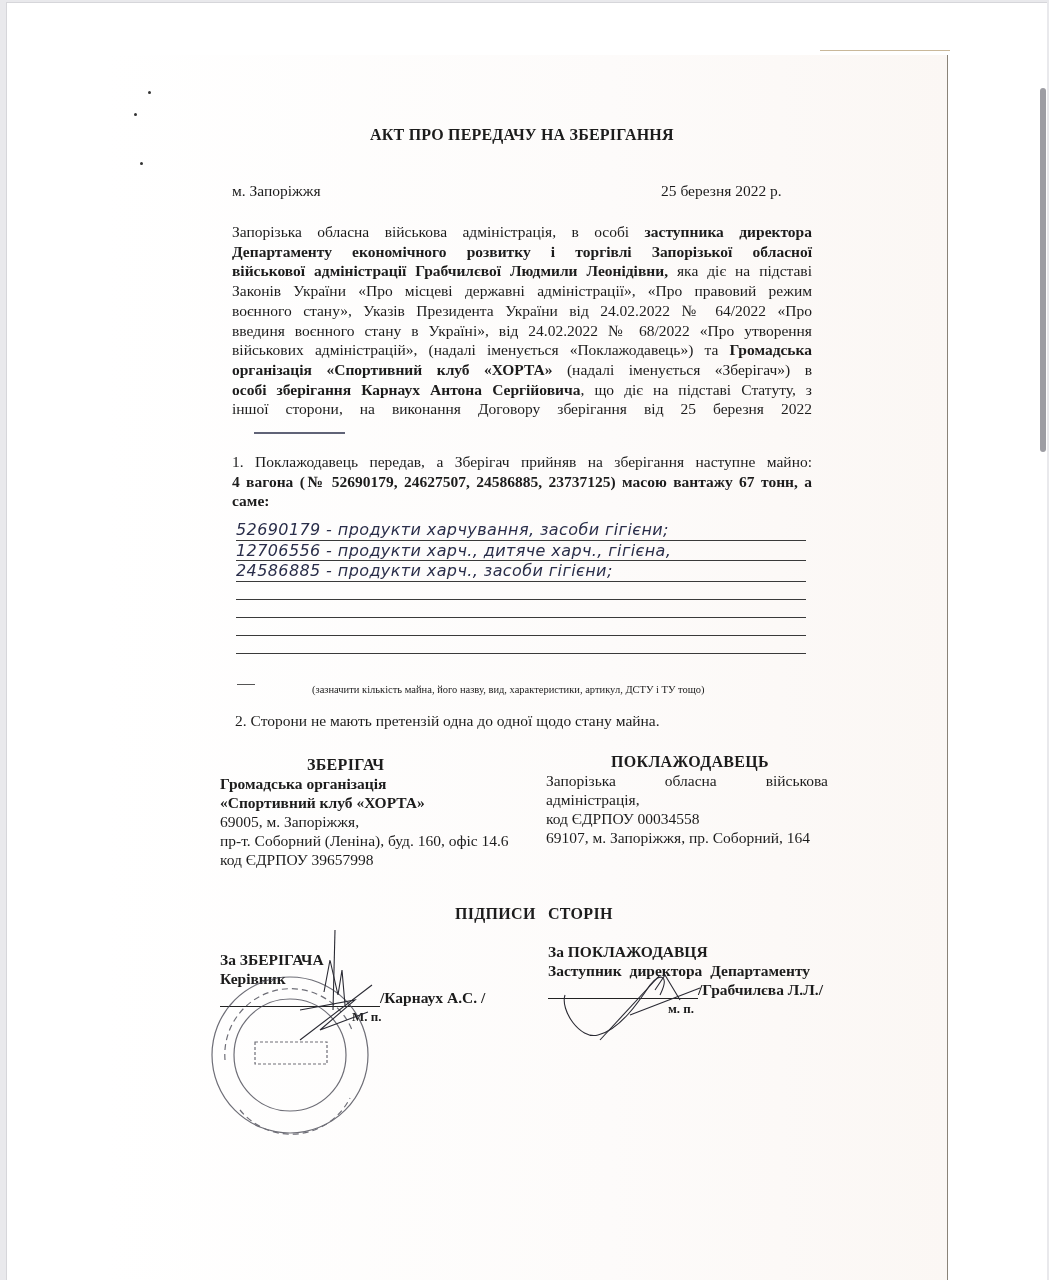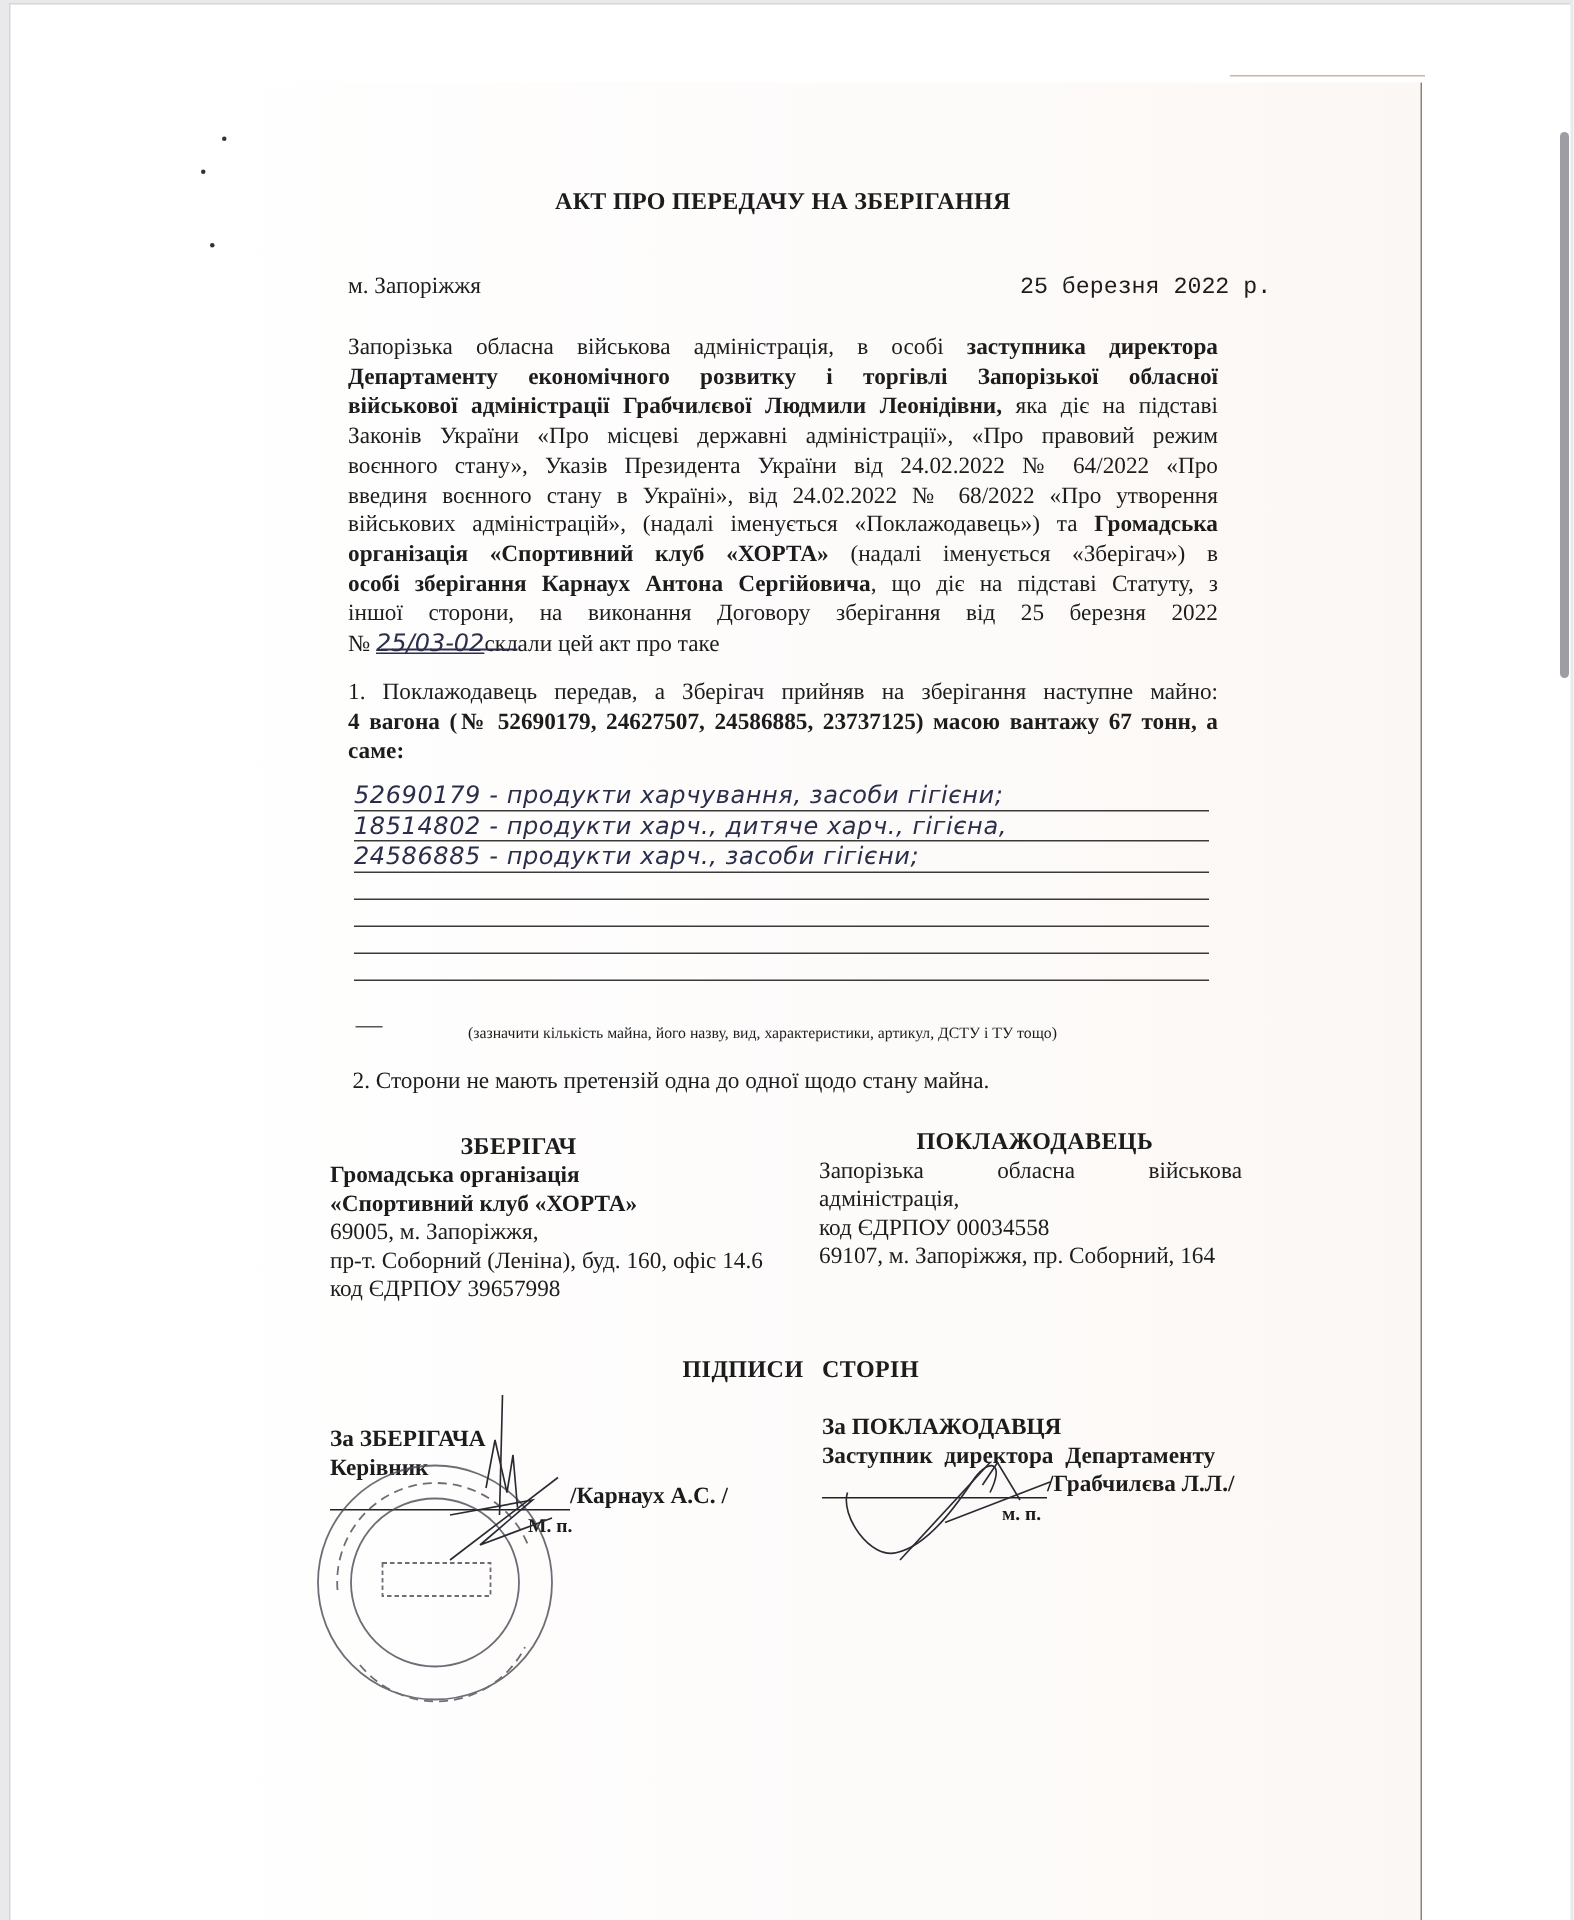--- a/index.html
+++ b/index.html
@@ -25,21 +25,21 @@
   .speck { position:absolute; width:3px; height:3px; background:#333; border-radius:50%; }
   .scrollbar-track { position:absolute; right:2px; top:0; width:8px; height:1280px; }
   .scrollbar-thumb {
     position:absolute; right:3px; top:88px; width:6px; height:364px;
     background:#9d9da3; border-radius:3px;
   }
   .t { position:absolute; white-space:nowrap; font-size:15.5px; line-height:18px; }
   .b { font-weight:bold; }
   .title { left:370px; top:126px; font-size:16px; font-weight:bold; letter-spacing:0.2px;text-align:center; }
   .city { left:232px; top:182px; }
-  .date { left:680px; top:182px;font-family:Liberation Mono, monospace; }
+  .date { left:661px; top:182px; }
   .para {
     position:absolute; left:232px; top:222px; width:580px;
     font-size:15.5px; line-height:19.7px; text-align:justify;
   }
   .para .line { display:block; text-align:justify; text-align-last:justify; white-space:nowrap; }
   .para .line.last { text-align-last:left; }
   .hand { font-family:"DejaVu Sans", sans-serif; font-style:italic; color:#2b2f4a; }
   .contract-no { font-size:16px; text-decoration:underline; }
   .item1 { position:absolute; left:232px; top:452px; width:580px; font-size:15.5px; line-height:19.5px; }
   .item1 .line { display:block; white-space:nowrap; text-align:justify; text-align-last:justify; }
@@ -86,32 +86,31 @@
     <span class="line"><span>Запорізька обласна військова адміністрація, в особі </span><span class="b">заступника директора</span></span>
     <span class="line"><span class="b">Департаменту економічного розвитку і торгівлі Запорізької обласної</span></span>
     <span class="line"><span class="b">військової адміністрації Грабчилєвої Людмили Леонідівни,</span><span> яка діє на підставі</span></span>
     <span class="line"><span>Законів України «Про місцеві державні адміністрації», «Про правовий режим</span></span>
     <span class="line"><span>воєнного стану», Указів Президента України від 24.02.2022 № 64/2022 «Про</span></span>
     <span class="line"><span>введиня воєнного стану в Україні», від 24.02.2022 № 68/2022 «Про утворення</span></span>
     <span class="line"><span>військових адміністрацій», (надалі іменується «Поклажодавець») та </span><span class="b">Громадська</span></span>
     <span class="line"><span class="b">організація «Спортивний клуб «ХОРТА»</span><span>  (надалі іменується «Зберігач») в</span></span>
     <span class="line"><span class="b">особі зберігання Карнаух Антона Сергійовича</span><span>, що діє на підставі Статуту, з</span></span>
     <span class="line"><span>іншої сторони, на виконання Договору зберігання від 25 березня 2022</span></span>
-    <span class="line last"><span>№ </span><span class="hand contract-no">25/03-02</span><span>склали цей акт про таке</span></span>
   </div>
 
 <div class="item1">
   <span class="line">1. Поклажодавець передав, а Зберігач прийняв на зберігання наступне майно:</span>
   <span class="line b">4 вагона (№ 52690179, 24627507, 24586885, 23737125) масою вантажу 67 тонн, а</span>
   <span class="line last b">саме:</span>
 </div>
 
 <div class="hw-lines">
   <div class="hw-row">52690179 - продукти харчування, засоби гігієни;</div>
-  <div class="hw-row">18514802 - продукти харч., дитяче харч., гігієна,</div>
+  <div class="hw-row">12706556 - продукти харч., дитяче харч., гігієна,</div>
   <div class="hw-row">24586885 - продукти харч., засоби гігієни;</div>
   <div class="hw-row empty"></div>
   <div class="hw-row empty"></div>
   <div class="hw-row empty"></div>
   <div class="hw-row empty"></div>
 </div>
 <div class="dash"></div>
 <div class="note">(зазначити кількість майна, його назву, вид, характеристики, артикул, ДСТУ і ТУ тощо)</div>
 
 <div class="t item2">2. Сторони не мають претензій одна до одної щодо стану майна.</div>

